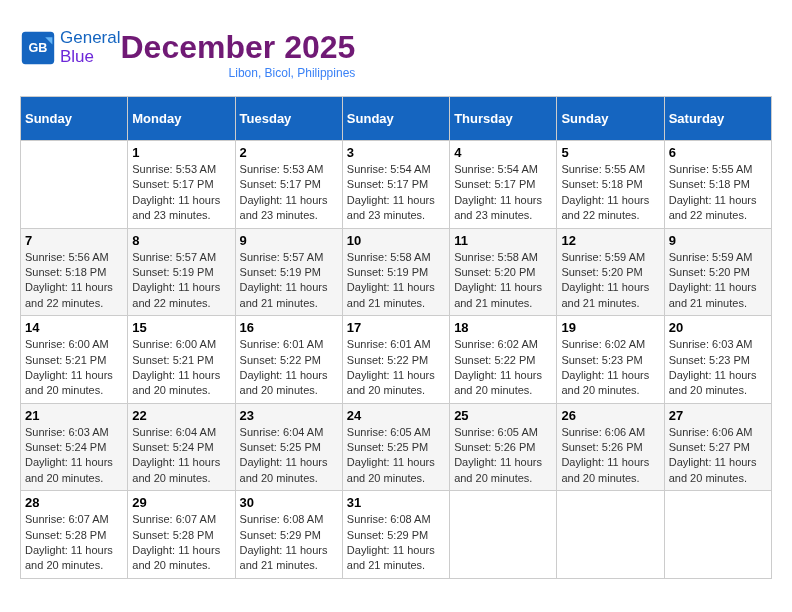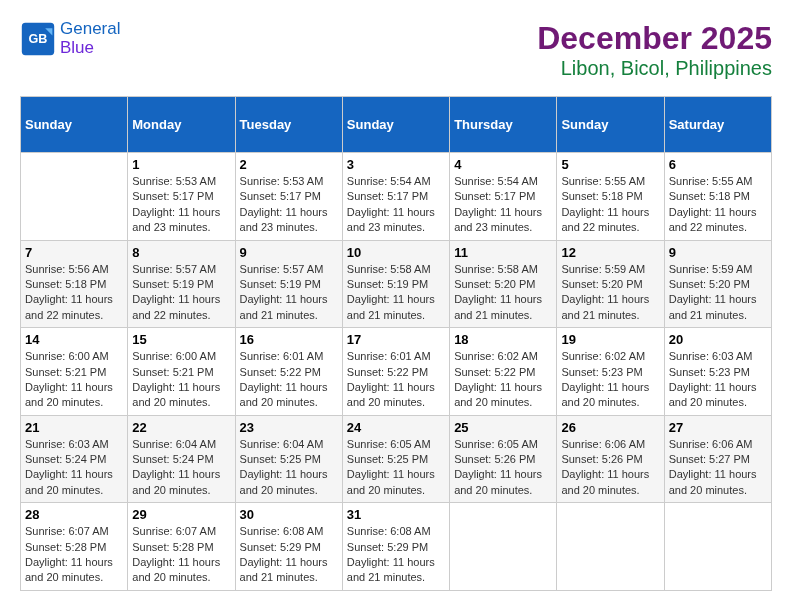--- a/index.html
+++ b/index.html
@@ -5,23 +5,23 @@
     * { box-sizing: border-box; margin: 0; padding: 0; }
     body {
       font-family: Arial, sans-serif;
       background: #fff;
       width: 792px;
       min-height: 612px;
       padding: 20px;
     }
     .header {
       display: flex;
-      justify-content: space-between;
       align-items: flex-start;
       margin-bottom: 16px;
+      margin-top: 9px;
     }
     .logo {
       display: flex;
       align-items: center;
     }
     .logo-text {
       font-size: 17px;
       font-weight: normal;
       color: #333;
       line-height: 1.1;
@@ -36,32 +36,32 @@
     }
     .title-block {
       text-align: right;
     }
     .month-title {
       font-size: 32px;
       font-weight: bold;
       color: #701a75;
     }
     .location-title {
-      font-size: 20px;
-      color: #15803d;
+      font-size: 12px;
+      color: #3b82f6;
     }
     table {
       width: 100%;
       border-collapse: collapse;
       font-size: 11px;
     }
     thead tr th {
       background-color: #1565c0;
       color: #fff;
-      padding: 20px 4px;
+      padding: 14px 4px;
       text-align: left;
       font-size: 13px;
       font-weight: bold;
       border: 1px solid #ccc;
     }
     tbody tr td {
       border: 1px solid #ccc;
       vertical-align: top;
       padding: 4px;
       height: 80px;

